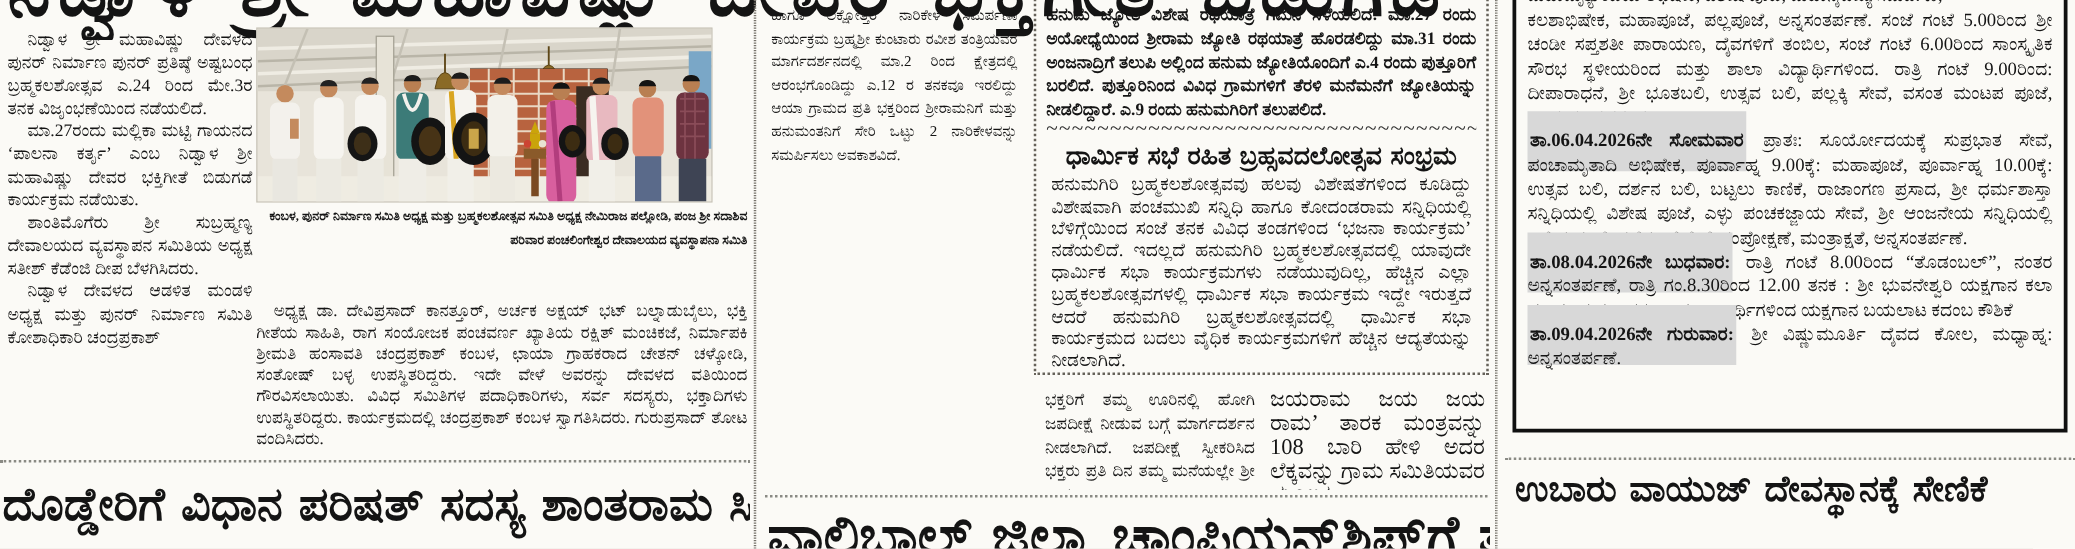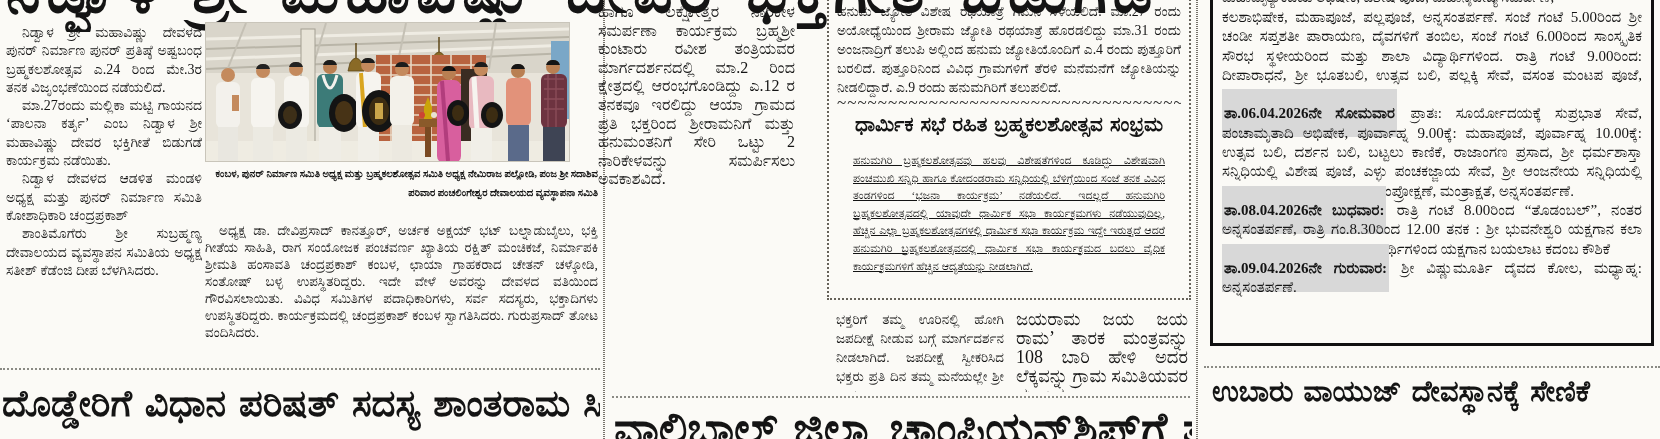--- a/index.html
+++ b/index.html
@@ -16,46 +16,46 @@
   
   .body-text{font-size:13.5px; line-height:18.4px; text-align:justify;}
   .body-text p{margin:0; text-indent:16px;}
   
   .left-col1{position:absolute; left:6px; top:24px; width:196px; height:344px; overflow:hidden;
      font-size:14px; line-height:18.3px;}
   .photo-wrap{position:absolute; left:205px; top:22px; width:365px; height:140px;
      border:1px solid #c9c5ba; background:#e8e4da; overflow:hidden;}
   .caption{position:absolute; left:205px; top:165px; width:393px; height:56px; overflow:hidden;
      font-weight:700; font-size:10px; line-height:18.5px; text-align:right;}
-  .left-body2{position:absolute; left:205px; top:222px; width:393px; height:152px; overflow:hidden;
+  .left-body2{position:absolute; left:205px; top:240px; width:393px; height:152px; overflow:hidden;
      font-size:13.5px; line-height:17px;}
   .rule{position:absolute; border-top:2px dotted #8a8a84; height:0;}
   .rule-left{left:0; top:368px; width:600px;}
   .rule-mid{left:612px; top:396px; width:578px;}
   .rule-right{left:1204px; top:366px; width:456px;}
   .left-headline{position:absolute; left:2px; top:376px; width:598px; height:63px; overflow:hidden;
      text-align:center; font-size:37px; font-weight:800; line-height:54px;
      font-family:"DejaVu Serif",serif; white-space:nowrap;}
   
   .vdiv{position:absolute; top:0; width:2px; height:439px;
      border-left:1px dotted #77736b; border-right:1px dotted #77736b;}
   .vdiv-a{left:603px;}
   .vdiv-b{left:1196px;}
   
-  .mid-colA{position:absolute; left:598px; top:3px; width:197px; height:390px; overflow:hidden;
-     font-size:16px; line-height:18.6px;}
+  .mid-colA{position:absolute; left:617px; top:3px; width:197px; height:390px; overflow:hidden;
+     font-size:12px; line-height:18.6px;}
   .mid-box{position:absolute; left:827px; top:-4px; width:364px; height:304px; overflow:hidden;
      border-left:2px dotted #66625a; border-right:2px dotted #66625a; border-bottom:2px dotted #66625a;
      padding:6px 8px 4px 8px;}
-  .mid-box .colB-top{font-size:13.8px; line-height:19px; text-align:justify; margin:0;}
+  .mid-box .colB-top{font-size:13.8px; line-height:19px; text-align:justify; margin:0;font-weight:bold;}
   .wavy{height:12px; overflow:hidden; text-align:center; color:#2a2a2a;
      font-size:17px; line-height:12px; letter-spacing:1px; white-space:nowrap;}
   .box-title{text-align:center; font-size:20px; font-weight:800; margin:3px 0 4px 0;
      font-family:"DejaVu Serif",serif;}
-  .box-body{font-size:11px; line-height:17.6px; text-align:justify; margin:16px;text-decoration:underline;}
+  .box-body{font-size:15px; line-height:17.6px; text-align:justify; margin:4px;}
   .mid-below-left{position:absolute; left:836px; top:310px; width:168px; height:82px; overflow:hidden;
      font-size:13.5px; line-height:19px; text-align:justify;}
   .mid-below-right{position:absolute; left:1016px; top:310px; width:172px; height:82px; overflow:hidden;
      font-size:18px; line-height:19px; text-align:justify;}
   .mid-headline{position:absolute; left:614px; top:402px; width:578px; height:60px; overflow:hidden;
      font-size:45px; font-weight:800; white-space:nowrap; line-height:54px;
      font-family:"DejaVu Serif",serif;}
   
   .right-box{position:absolute; left:1210px; top:-10px; width:444px; height:356px;
      border:3.5px solid #101010; background:#fbfaf6; padding:4px 9px 4px 9px; overflow:hidden;}
@@ -72,22 +72,22 @@
 
 <div class="page" data-name="newspaper-page">
 
   <div class="top-clip" data-name="top-headline-clipped">
     <span data-name="top-headline-text">ನಿಡ್ವಾಳ ಶ್ರೀ ಮಹಾವಿಷ್ಣು ದೇವರ ಭಕ್ತಿಗೀತೆ ಬಿಡುಗಡೆ</span>
   </div>
 
   <div class="left-col1 body-text" data-name="left-article-column1">
     <p data-name="left-paragraph">ನಿಡ್ವಾಳ ಶ್ರೀ ಮಹಾವಿಷ್ಣು ದೇವಳದ ಪುನರ್ ನಿರ್ಮಾಣ ಪುನರ್ ಪ್ರತಿಷ್ಠೆ ಅಷ್ಟಬಂಧ ಬ್ರಹ್ಮಕಲಶೋತ್ಸವ ಎ.24 ರಿಂದ ಮೇ.3ರ ತನಕ ವಿಜೃಂಭಣೆಯಿಂದ ನಡೆಯಲಿದೆ.</p>
     <p data-name="left-paragraph">ಮಾ.27ರಂದು ಮಲ್ಲಿಕಾ ಮಟ್ಟಿ ಗಾಯನದ ‘ಪಾಲನಾ ಕರ್ತೃ’ ಎಂಬ ನಿಡ್ವಾಳ ಶ್ರೀ ಮಹಾವಿಷ್ಣು ದೇವರ ಭಕ್ತಿಗೀತೆ ಬಿಡುಗಡೆ ಕಾರ್ಯಕ್ರಮ ನಡೆಯಿತು.</p>
+    <p data-name="left-paragraph">ಶಾಂತಿಮೊಗೆರು ಶ್ರೀ ಸುಬ್ರಹ್ಮಣ್ಯ ದೇವಾಲಯದ ವ್ಯವಸ್ಥಾಪನ ಸಮಿತಿಯ ಅಧ್ಯಕ್ಷ ಸತೀಶ್ ಕೆಡೆಂಜಿ ದೀಪ ಬೆಳಗಿಸಿದರು.</p>
     <p data-name="left-paragraph">ನಿಡ್ವಾಳ ದೇವಳದ ಆಡಳಿತ ಮಂಡಳಿ ಅಧ್ಯಕ್ಷ ಮತ್ತು ಪುನರ್ ನಿರ್ಮಾಣ ಸಮಿತಿ ಕೋಶಾಧಿಕಾರಿ ಚಂದ್ರಪ್ರಕಾಶ್</p>
-    <p data-name="left-paragraph">ಶಾಂತಿಮೊಗೆರು ಶ್ರೀ ಸುಬ್ರಹ್ಮಣ್ಯ ದೇವಾಲಯದ ವ್ಯವಸ್ಥಾಪನ ಸಮಿತಿಯ ಅಧ್ಯಕ್ಷ ಸತೀಶ್ ಕೆಡೆಂಜಿ ದೀಪ ಬೆಳಗಿಸಿದರು.</p>
   </div>
 
   <div class="photo-wrap" data-name="article-photo">
     <svg width="365" height="140" viewBox="0 0 365 140" xmlns="http://www.w3.org/2000/svg" data-name="article-photo-graphic">
 
       <g data-name="roof">
         <rect x="0" y="0" width="365" height="50" fill="#d9d5ca"></rect>
         <line x1="0" y1="46" x2="365" y2="30" stroke="#b9b5a8" stroke-width="2"></line>
         <line x1="0" y1="36" x2="365" y2="22" stroke="#efece3" stroke-width="3"></line>
         <line x1="0" y1="26" x2="365" y2="14" stroke="#b9b5a8" stroke-width="2"></line>
@@ -224,21 +224,21 @@
   <div class="vdiv vdiv-a" data-name="column-divider"></div>
   <div class="vdiv vdiv-b" data-name="column-divider"></div>
 
   <div class="mid-colA body-text" data-name="middle-column-a">
     <p style="text-indent:0" data-name="middle-paragraph">ಹಾಗೂ ಲಕ್ಷೋತ್ತರ ನಾರಿಕೇಳ ಸಮರ್ಪಣಾ ಕಾರ್ಯಕ್ರಮ ಬ್ರಹ್ಮಶ್ರೀ ಕುಂಟಾರು ರವೀಶ ತಂತ್ರಿಯವರ ಮಾರ್ಗದರ್ಶನದಲ್ಲಿ ಮಾ.2 ರಿಂದ ಕ್ಷೇತ್ರದಲ್ಲಿ ಆರಂಭಗೊಂಡಿದ್ದು ಎ.12 ರ ತನಕವೂ ಇರಲಿದ್ದು ಆಯಾ ಗ್ರಾಮದ ಪ್ರತಿ ಭಕ್ತರಿಂದ ಶ್ರೀರಾಮನಿಗೆ ಮತ್ತು ಹನುಮಂತನಿಗೆ ಸೇರಿ ಒಟ್ಟು 2 ನಾರಿಕೇಳವನ್ನು ಸಮರ್ಪಿಸಲು ಅವಕಾಶವಿದೆ.</p>
   </div>
 
   <div class="mid-box" data-name="religious-note-box">
     <p class="colB-top" data-name="hanuma-jyothi-paragraph">ಹನುಮ ಜ್ಯೋತಿ ವಿಶೇಷ ರಥಯಾತ್ರೆ ಗಮನ ಸೆಳೆಯಲಿದೆ. ಮಾ.27 ರಂದು ಅಯೋಧ್ಯೆಯಿಂದ ಶ್ರೀರಾಮ ಜ್ಯೋತಿ ರಥಯಾತ್ರೆ ಹೊರಡಲಿದ್ದು ಮಾ.31 ರಂದು ಅಂಜನಾದ್ರಿಗೆ ತಲುಪಿ ಅಲ್ಲಿಂದ ಹನುಮ ಜ್ಯೋತಿಯೊಂದಿಗೆ ಎ.4 ರಂದು ಪುತ್ತೂರಿಗೆ ಬರಲಿದೆ. ಪುತ್ತೂರಿನಿಂದ ವಿವಿಧ ಗ್ರಾಮಗಳಿಗೆ ತೆರಳಿ ಮನೆಮನೆಗೆ ಜ್ಯೋತಿಯನ್ನು ನೀಡಲಿದ್ದಾರೆ. ಎ.9 ರಂದು ಹನುಮಗಿರಿಗೆ ತಲುಪಲಿದೆ.</p>
     <div class="wavy" data-name="wavy-separator">~~~~~~~~~~~~~~~~~~~~~~~~~~~~~~~~~~~~~~~~~~~~~~~~</div>
-    <div class="box-title" data-name="box-subheadline">ಧಾರ್ಮಿಕ ಸಭೆ ರಹಿತ ಬ್ರಹ್ಮಕಲಶೋತ್ಸವ ಸಂಭ್ರಮ</div>
+    <div class="box-title" data-name="box-subheadline">ಧಾರ್ಮಿಕ ಸಭೆ ರಹಿತ ಬ್ರಹ್ಸವದಲೋತ್ಸವ ಸಂಭ್ರಮ</div>
     <p class="box-body" data-name="box-body-text">ಹನುಮಗಿರಿ ಬ್ರಹ್ಮಕಲಶೋತ್ಸವವು ಹಲವು ವಿಶೇಷತೆಗಳಿಂದ ಕೂಡಿದ್ದು ವಿಶೇಷವಾಗಿ ಪಂಚಮುಖಿ ಸನ್ನಿಧಿ ಹಾಗೂ ಕೋದಂಡರಾಮ ಸನ್ನಿಧಿಯಲ್ಲಿ ಬೆಳಿಗ್ಗೆಯಿಂದ ಸಂಜೆ ತನಕ ವಿವಿಧ ತಂಡಗಳಿಂದ ‘ಭಜನಾ ಕಾರ್ಯಕ್ರಮ’ ನಡೆಯಲಿದೆ. ಇದಲ್ಲದೆ ಹನುಮಗಿರಿ ಬ್ರಹ್ಮಕಲಶೋತ್ಸವದಲ್ಲಿ ಯಾವುದೇ ಧಾರ್ಮಿಕ ಸಭಾ ಕಾರ್ಯಕ್ರಮಗಳು ನಡೆಯುವುದಿಲ್ಲ, ಹೆಚ್ಚಿನ ಎಲ್ಲಾ ಬ್ರಹ್ಮಕಲಶೋತ್ಸವಗಳಲ್ಲಿ ಧಾರ್ಮಿಕ ಸಭಾ ಕಾರ್ಯಕ್ರಮ ಇದ್ದೇ ಇರುತ್ತದೆ ಆದರೆ ಹನುಮಗಿರಿ ಬ್ರಹ್ಮಕಲಶೋತ್ಸವದಲ್ಲಿ ಧಾರ್ಮಿಕ ಸಭಾ ಕಾರ್ಯಕ್ರಮದ ಬದಲು ವೈಧಿಕ ಕಾರ್ಯಕ್ರಮಗಳಿಗೆ ಹೆಚ್ಚಿನ ಆದ್ಯತೆಯನ್ನು ನೀಡಲಾಗಿದೆ.</p>
   </div>
 
   <div class="mid-below-left" data-name="middle-subcolumn-left">ಭಕ್ತರಿಗೆ ತಮ್ಮ ಊರಿನಲ್ಲಿ ಹೋಗಿ ಜಪದೀಕ್ಷೆ ನೀಡುವ ಬಗ್ಗೆ ಮಾರ್ಗದರ್ಶನ ನೀಡಲಾಗಿದೆ. ಜಪದೀಕ್ಷೆ ಸ್ವೀಕರಿಸಿದ ಭಕ್ತರು ಪ್ರತಿ ದಿನ ತಮ್ಮ ಮನೆಯಲ್ಲೇ ಶ್ರೀ ರಾಮ</div>
   <div class="mid-below-right" data-name="middle-subcolumn-right">ಜಯರಾಮ ಜಯ ಜಯ ರಾಮ’ ತಾರಕ ಮಂತ್ರವನ್ನು 108 ಬಾರಿ ಹೇಳಿ ಅದರ ಲೆಕ್ಕವನ್ನು ಗ್ರಾಮ ಸಮಿತಿಯವರ ಮೂಲಕ ತಲುಪಿಸಬೇಕಾಗುತ್ತದೆ.</div>
 
   <div class="rule rule-mid" data-name="divider-rule"></div>
   <div class="mid-headline" data-name="middle-bottom-headline-clipped">ವಾಲಿಬಾಲ್ ಜಿಲ್ಲಾ ಚಾಂಪಿಯನ್‌ಶಿಪ್‌ಗೆ ತಾಲೂಕು ತಂಡ</div>
 
   <div class="right-box" data-name="temple-schedule-box">

